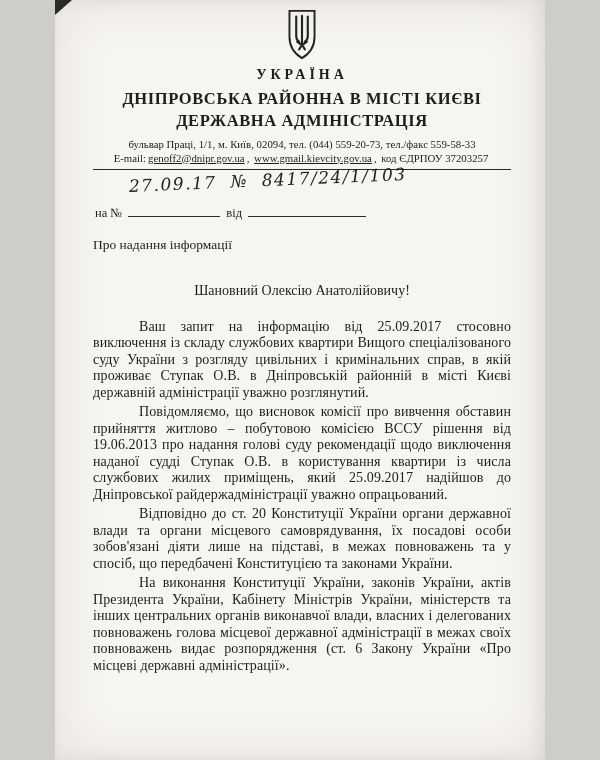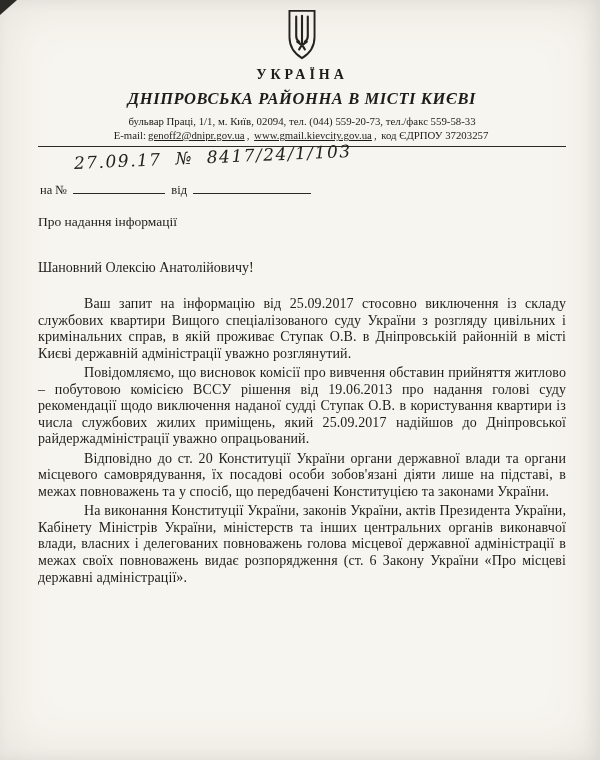--- a/index.html
+++ b/index.html
@@ -4,21 +4,21 @@
 <style>
   * { box-sizing: border-box; }
   html, body { margin: 0; padding: 0; }
   body {
     background: #cfcdc7;
     font-family: "Liberation Serif", serif;
     color: #1e1d1b;
   }
   .page {
     position: relative;
-    width: 600px;
+    width: 490px;
     height: 760px;
     margin: 0 auto;
     background: #f7f5ef;
     overflow: hidden;
     padding: 6px 34px 14px 38px;
     box-shadow: inset 0 0 55px rgba(90,85,70,0.12), inset -6px 0 14px rgba(60,55,45,0.08);
   }
   .corner {
     position: absolute; top: 0; left: 0;
     width: 0; height: 0;
@@ -26,21 +26,21 @@
     border-right: 17px solid transparent;
   }
   .emblem-wrap { text-align: center; margin-top: 2px; }
   .emblem { display: inline-block; }
   .country {
     text-align: center; font-weight: bold;
     font-size: 14px; letter-spacing: 4px; margin-top: 1px;
   }
   .org {
     text-align: center; font-weight: bold;
-    font-size: 16.5px; letter-spacing: 0.6px; line-height: 1.35; margin-top: 5px; font-style: italic;
+    font-size: 16.5px; letter-spacing: 0.6px; line-height: 1.35; margin-top: 5px;
   }
   .addr { text-align: center; font-size: 10.8px; margin-top: 5px; }
   .contact { text-align: center; font-size: 10.8px; margin-top: 2px; }
   .contact span { margin-right: 2px; font-family: Liberation Serif, serif; }
   .ul { text-decoration: underline; }
   hr.head-rule { border: none; border-top: 1.5px solid #2b2a26; margin: 5px 0 6px; }
   .handwritten {
     font-family: "DejaVu Serif", serif;
     font-style: italic;
     font-size: 17px;
@@ -54,21 +54,21 @@
   .na-line { font-size: 12.5px; margin: 8px 0 0 2px; }
   .blank {
     display: inline-block; height: 13px;
     border-bottom: 1px solid #2b2a26;
     margin: 0 6px; vertical-align: baseline;
   }
   .blank-a { width: 92px; }
   .blank-b { width: 118px; }
   .recipient { margin: 10px 0 0 314px; font-size: 13.5px; line-height: 1.32; }
   .subject { font-size: 13.5px; margin-top: 16px; }
-  .salutation { font-size: 14px; margin-top: 30px; }
+  .salutation { text-align: center; font-size: 14px; margin-top: 30px; }
   .body-text {
     margin-top: 20px;
     font-size: 14px;
     line-height: 1.18;
     text-align: justify;
     letter-spacing: 0.1px;
   }
   .body-text p { margin: 0 0 3px; text-indent: 46px; }
 </style>
 </head>
@@ -78,20 +78,21 @@
   <div class="corner"></div>
 
   <div class="emblem-wrap">
     <svg class="emblem" viewBox="0 0 40 56" width="40" height="54" aria-hidden="true">
       <path d="M7 3 H33 V30 Q33 44 20 52 Q7 44 7 30 Z" fill="none" stroke="#24231f" stroke-width="2"></path>
       <path d="M14 9 V29 Q14 33 17 35 M20 8 V38 M26 9 V29 Q26 33 23 35 M15 35 Q20 40 25 35 M20 38 L17 43 M20 38 L23 43" fill="none" stroke="#24231f" stroke-width="2.2" stroke-linecap="round"></path>
     </svg>
     <div class="country">УКРАЇНА</div>
     <div class="org">
       <div>ДНІПРОВСЬКА РАЙОННА В МІСТІ КИЄВІ</div>
+      <div>ДЕРЖАВНА АДМІНІСТРАЦІЯ</div>
     </div>
     <div class="addr">бульвар Праці, 1/1, м. Київ, 02094, тел. (044) 559-20-73, тел./факс 559-58-33</div>
     <div class="contact">
       <span>E-mail:</span><span class="ul">genoff2@dnipr.gov.ua</span><span>,</span>
       <span class="ul">www.gmail.kievcity.gov.ua</span><span>,</span>
       <span>код ЄДРПОУ 37203257</span>
     </div>
     <hr class="head-rule">
   </div>
 

